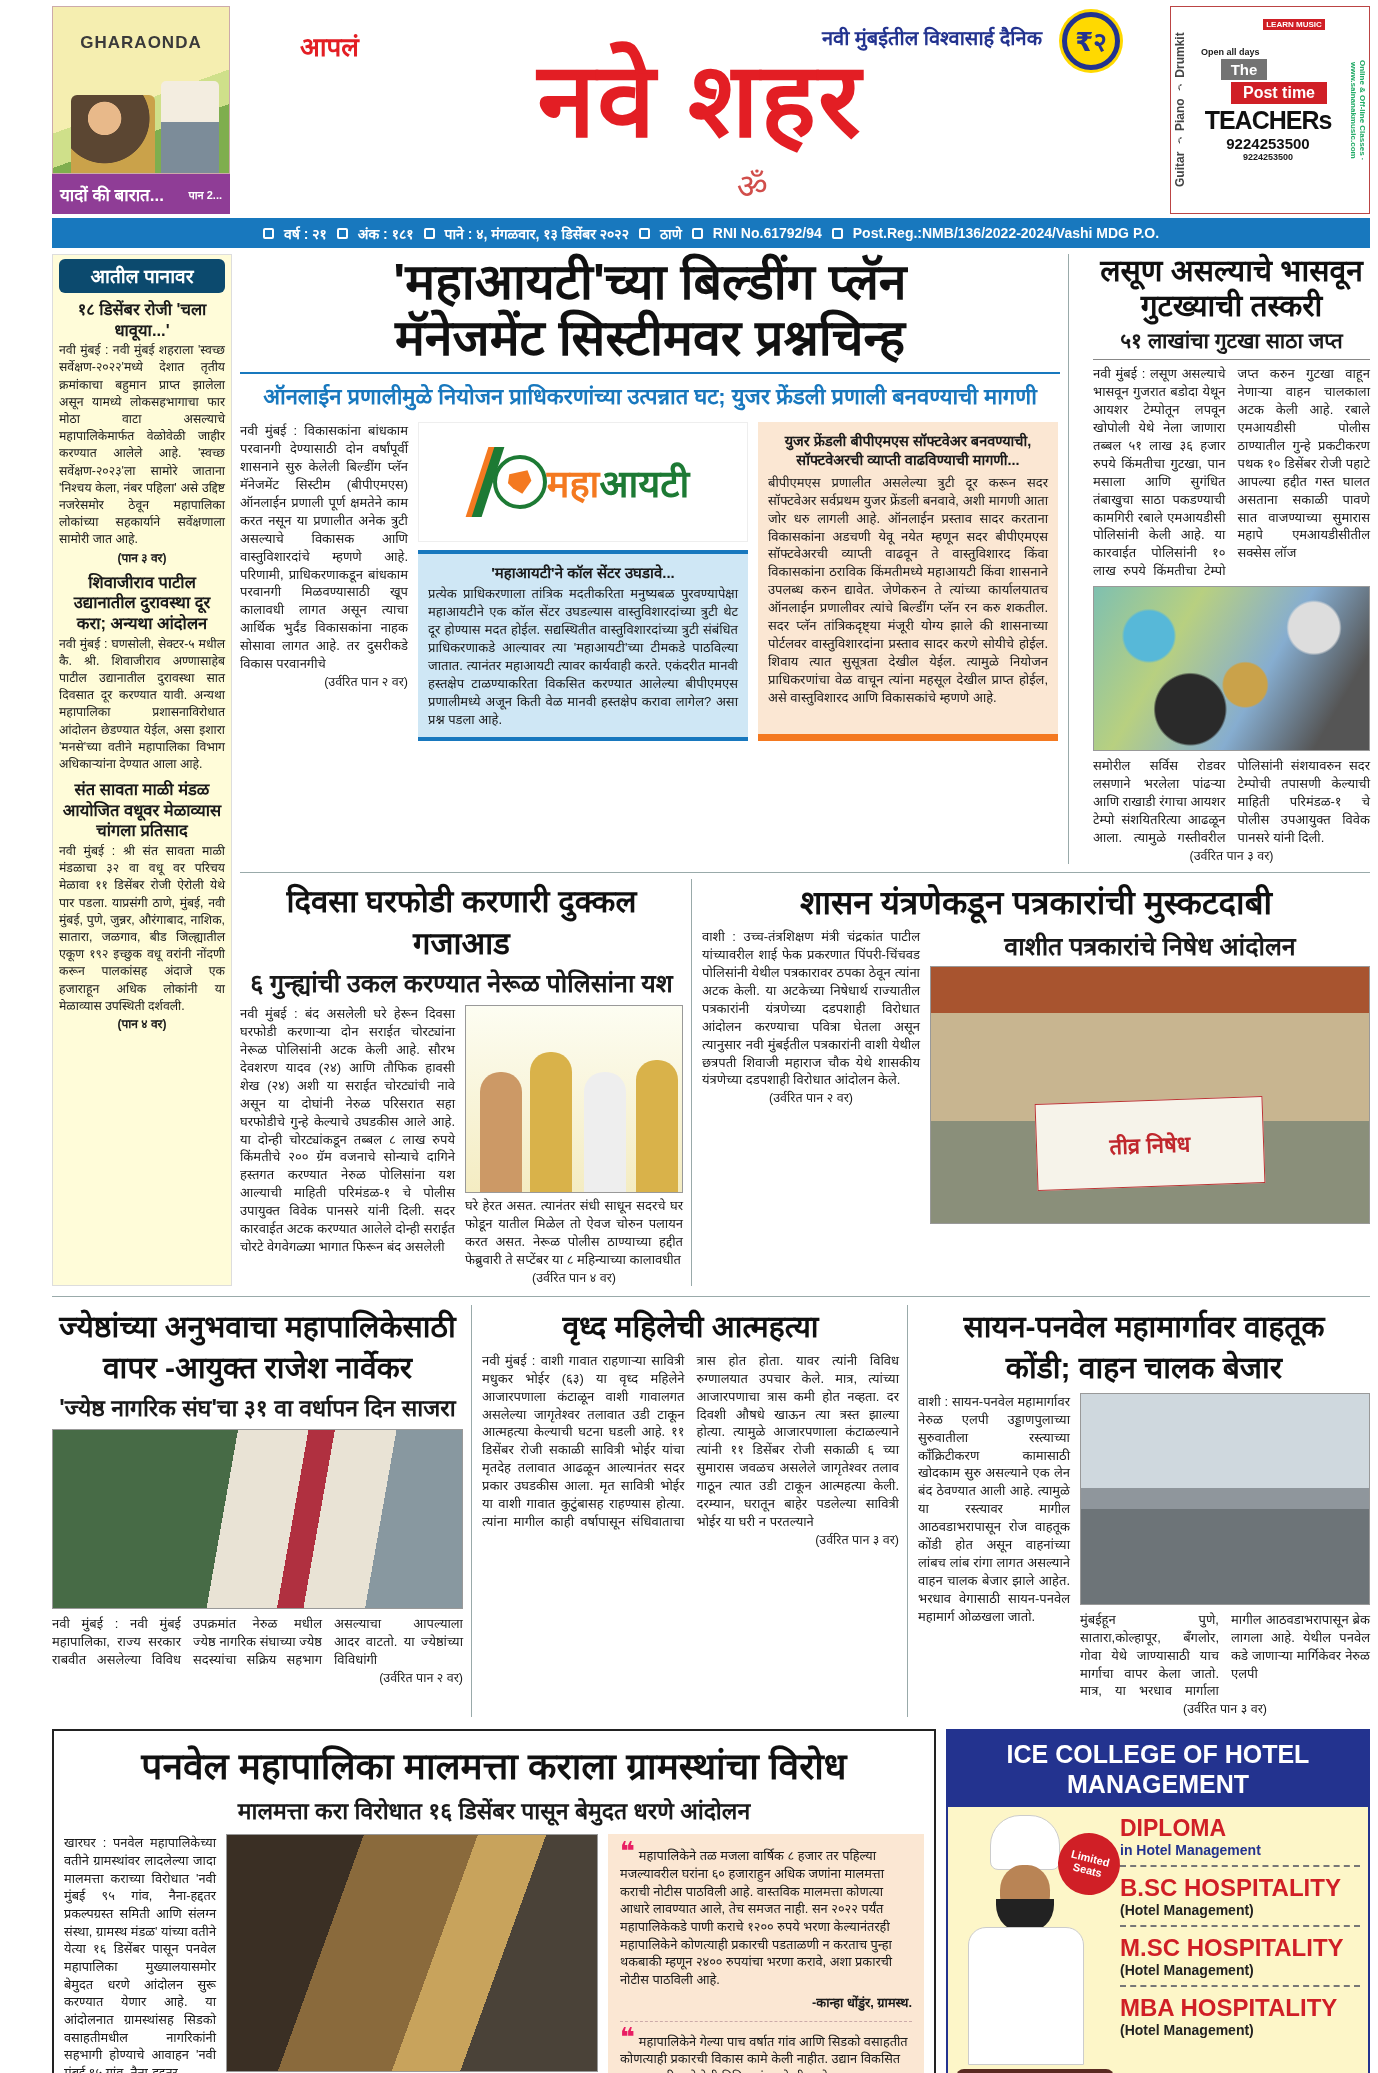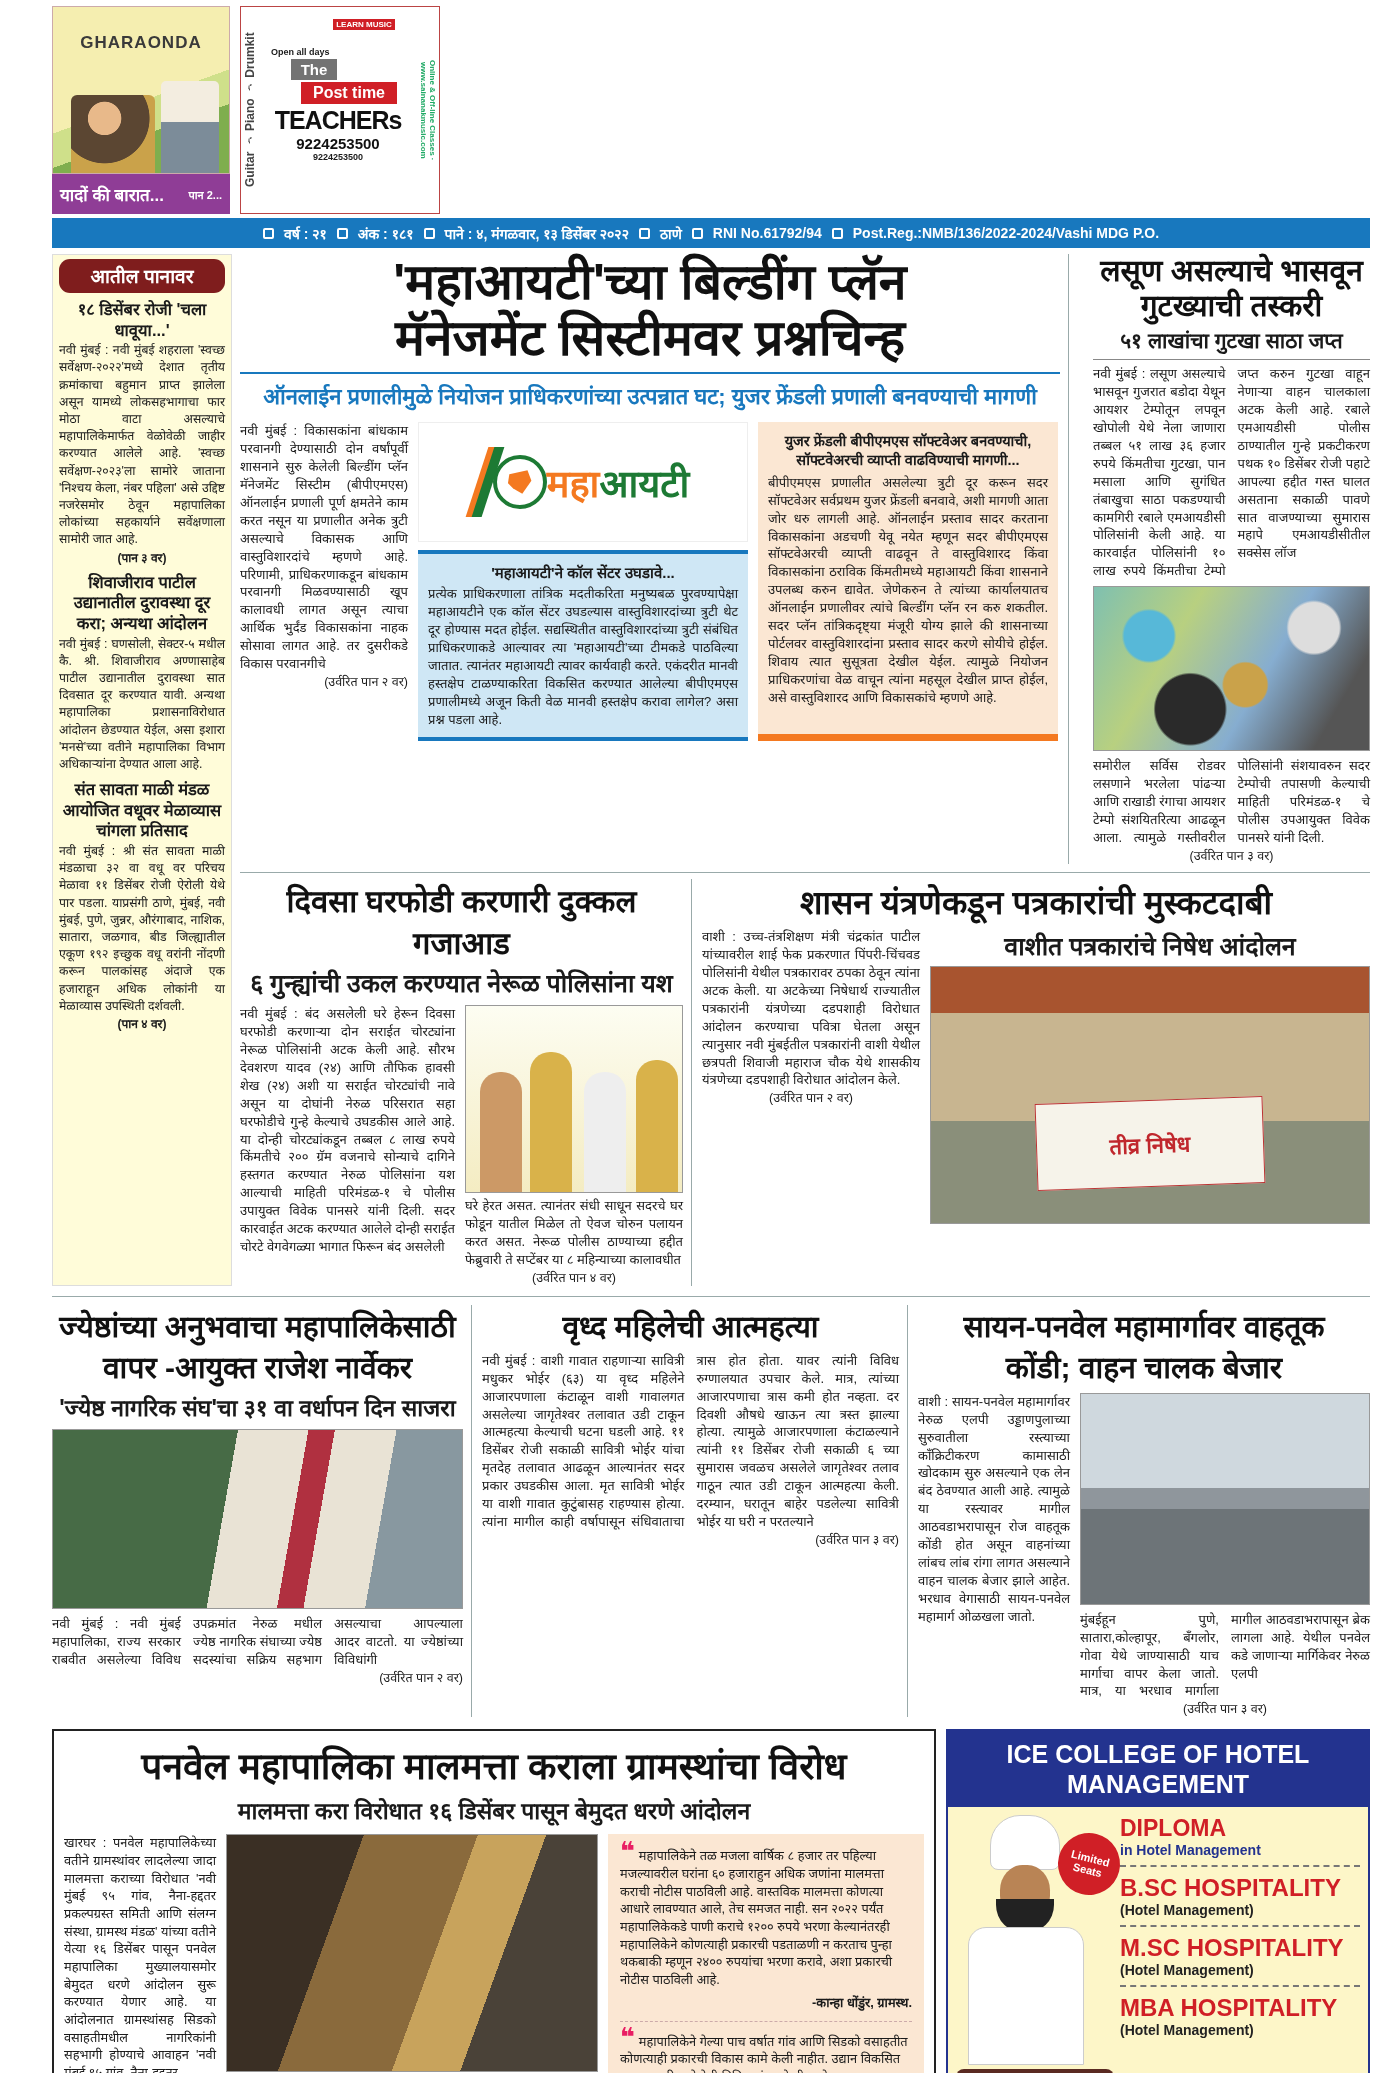--- a/index.html
+++ b/index.html
@@ -38,21 +38,21 @@
   .chk { width:11px; height:11px; border:2px solid #fff; display:inline-block; border-radius:2px; }
 
   
   .jtext { font-size:13px; line-height:1.38; text-align:justify; }
   .jump { font-weight:normal; font-size:12.5px; text-align:right; }
   h2.art { color:#111; font-weight:bold; text-align:center; }
 
   
   .topsec { display:flex; gap:8px; margin-top:6px; }
   .rail { width:180px; background:#fffcd9; border:1px solid #ddd; padding:4px 6px 6px; }
-  .rail-hd { background:#7f1d1d; color:#fff; text-align:center; font-size:19px; font-weight:bold; padding:4px 0; border-radius:11px; margin-bottom:6px; }
+  .rail-hd { background:#0c4a6e; color:#fff; text-align:center; font-size:19px; font-weight:bold; padding:4px 0; border-radius:6px; margin-bottom:6px; }
   .brief-h { font-size:16.5px; font-weight:bold; text-align:center; line-height:1.25; margin:6px 0 2px; }
   .brief-b { font-size:12.3px; line-height:1.4; text-align:justify; }
   .brief-j { text-align:center; font-weight:bold; font-size:12px; }
   .mainarea { flex:1; }
   .row1 { display:flex; gap:8px; }
   .lead { flex:1; }
   .lead-h { font-size:50px; line-height:1.12; }
   .lead-sub { color:#1878be; font-size:22px; font-weight:bold; text-align:center; border-top:2px solid #1878be; margin-top:6px; padding:6px 0; }
   .lead-cols { display:flex; gap:10px; margin-top:6px; }
   .lead-c1 { width:168px; }
@@ -150,20 +150,27 @@
         <div class="poster-title">GHARAONDA</div>
         <div class="poster-fig"></div>
         <div class="poster-fig2"></div>
       </div>
       <div class="promo-bar">
         <span class="t1">यादों की बारात...</span>
         <span class="t2">पान 2...</span>
       </div>
     </div>
 
+    <div class="masthead">
+      <div class="m-pre">आपलं</div>
+      <div class="m-tag">नवी मुंबईतील विश्वासार्ह दैनिक</div>
+      <div class="m-price">₹२</div>
+      <div class="m-title">नवे शहर</div>
+      <div class="m-ganesh">ॐ</div>
+    </div>
 
     <div class="music-ad">
       <div class="ma-side">Guitar ♪ Piano ♪ Drumkit</div>
       <div class="ma-mid">
         <span class="ma-learn">LEARN MUSIC</span>
         <div class="ma-open">Open all days</div>
         <div><span class="ma-the">The</span></div>
         <div><span class="ma-full">Post time</span></div>
         <div class="ma-teachers">TEACHERs</div>
         <div class="ma-phone">9224253500</div>

